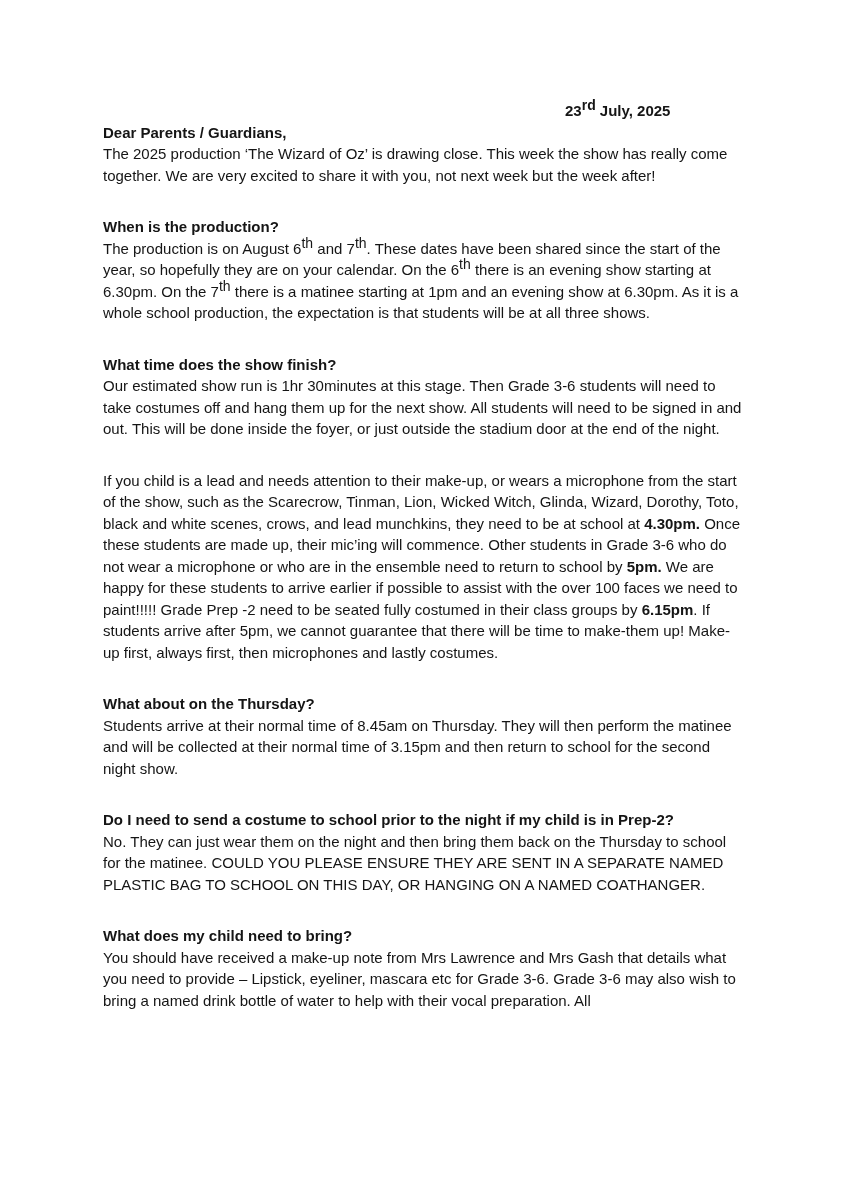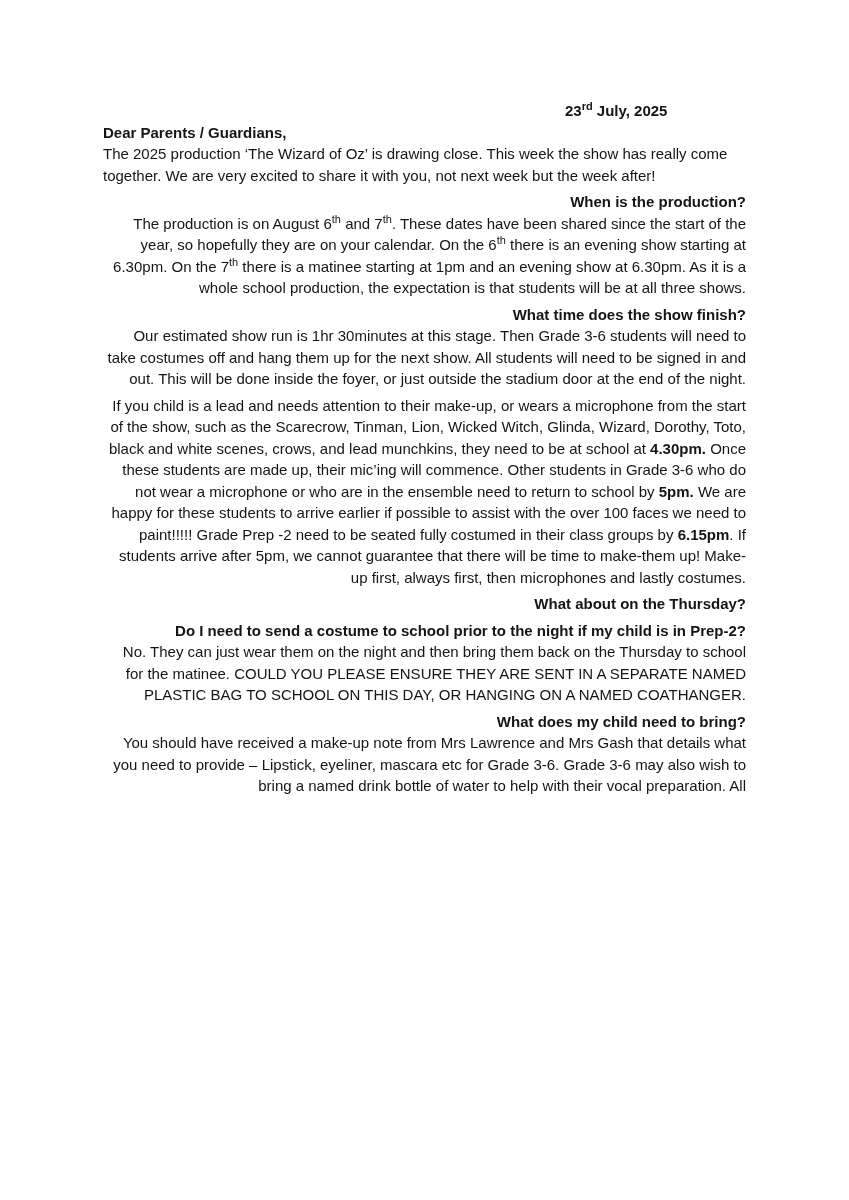--- a/index.html
+++ b/index.html
@@ -26,25 +26,24 @@
     margin: 0 0 0 462px;
     white-space: nowrap;
   }
   p {
     margin: 0;
   }
   .bold {
     font-weight: 700;
   }
   section.qa {
-    margin-top: 5px;
-    text-align: right;
+    margin-top: 30px;
   }
   sup {
-    font-size: 11px;
+    font-size: 14px;
     line-height: 0;
     vertical-align: super;
   }
 </style>
 </head>
 <body>
 
 <div class="page">
 
   <div class="date-line"><span>23</span><sup>rd</sup><span> July, 2025</span></div>
@@ -63,20 +62,21 @@
     <p class="bold">What time does the show finish?</p>
     <p><span>Our estimated show run is 1hr 30minutes at this stage. Then Grade 3-6 students will need to take costumes off and hang them up for the next show. All students will need to be signed in and out. This will be done inside the foyer, or just outside the stadium door at the end of the night.</span></p>
   </section>
 
   <section class="qa">
     <p><span>If you child is a lead and needs attention to their make-up, or wears a microphone from the start of the show, such as the Scarecrow, Tinman, Lion, Wicked Witch, Glinda, Wizard, Dorothy, Toto, black and white scenes, crows, and lead munchkins, they need to be at school at </span><span style="font-weight: 700;">4.30pm.</span><span> Once these students are made up, their mic’ing will commence. Other students in Grade 3-6 who do not wear a microphone or who are in the ensemble need to return to school by </span><span style="font-weight: 700;">5pm.</span><span> We are happy for these students to arrive earlier if possible to assist with the over 100 faces we need to paint!!!!! Grade Prep -2 need to be seated fully costumed in their class groups by </span><span style="font-weight: 700;">6.15pm</span><span>. If students arrive after 5pm, we cannot guarantee that there will be time to make-them up! Make-up first, always first, then microphones and lastly costumes.</span></p>
   </section>
 
   <section class="qa">
     <p class="bold">What about on the Thursday?</p>
+    <p><span>Students arrive at their normal time of 8.45am on Thursday. They will then perform the matinee and will be collected at their normal time of 3.15pm and then return to school for the second night show.</span></p>
   </section>
 
   <section class="qa">
     <p class="bold">Do I need to send a costume to school prior to the night if my child is in Prep-2?</p>
     <p><span>No. They can just wear them on the night and then bring them back on the Thursday to school for the matinee. COULD YOU PLEASE ENSURE THEY ARE SENT IN A SEPARATE NAMED PLASTIC BAG TO SCHOOL ON THIS DAY, OR HANGING ON A NAMED COATHANGER.</span></p>
   </section>
 
   <section class="qa">
     <p class="bold">What does my child need to bring?</p>
     <p><span>You should have received a make-up note from Mrs Lawrence and Mrs Gash that details what you need to provide – Lipstick, eyeliner, mascara etc for Grade 3-6. Grade 3-6 may also wish to bring a named drink bottle of water to help with their vocal preparation. All</span></p>

